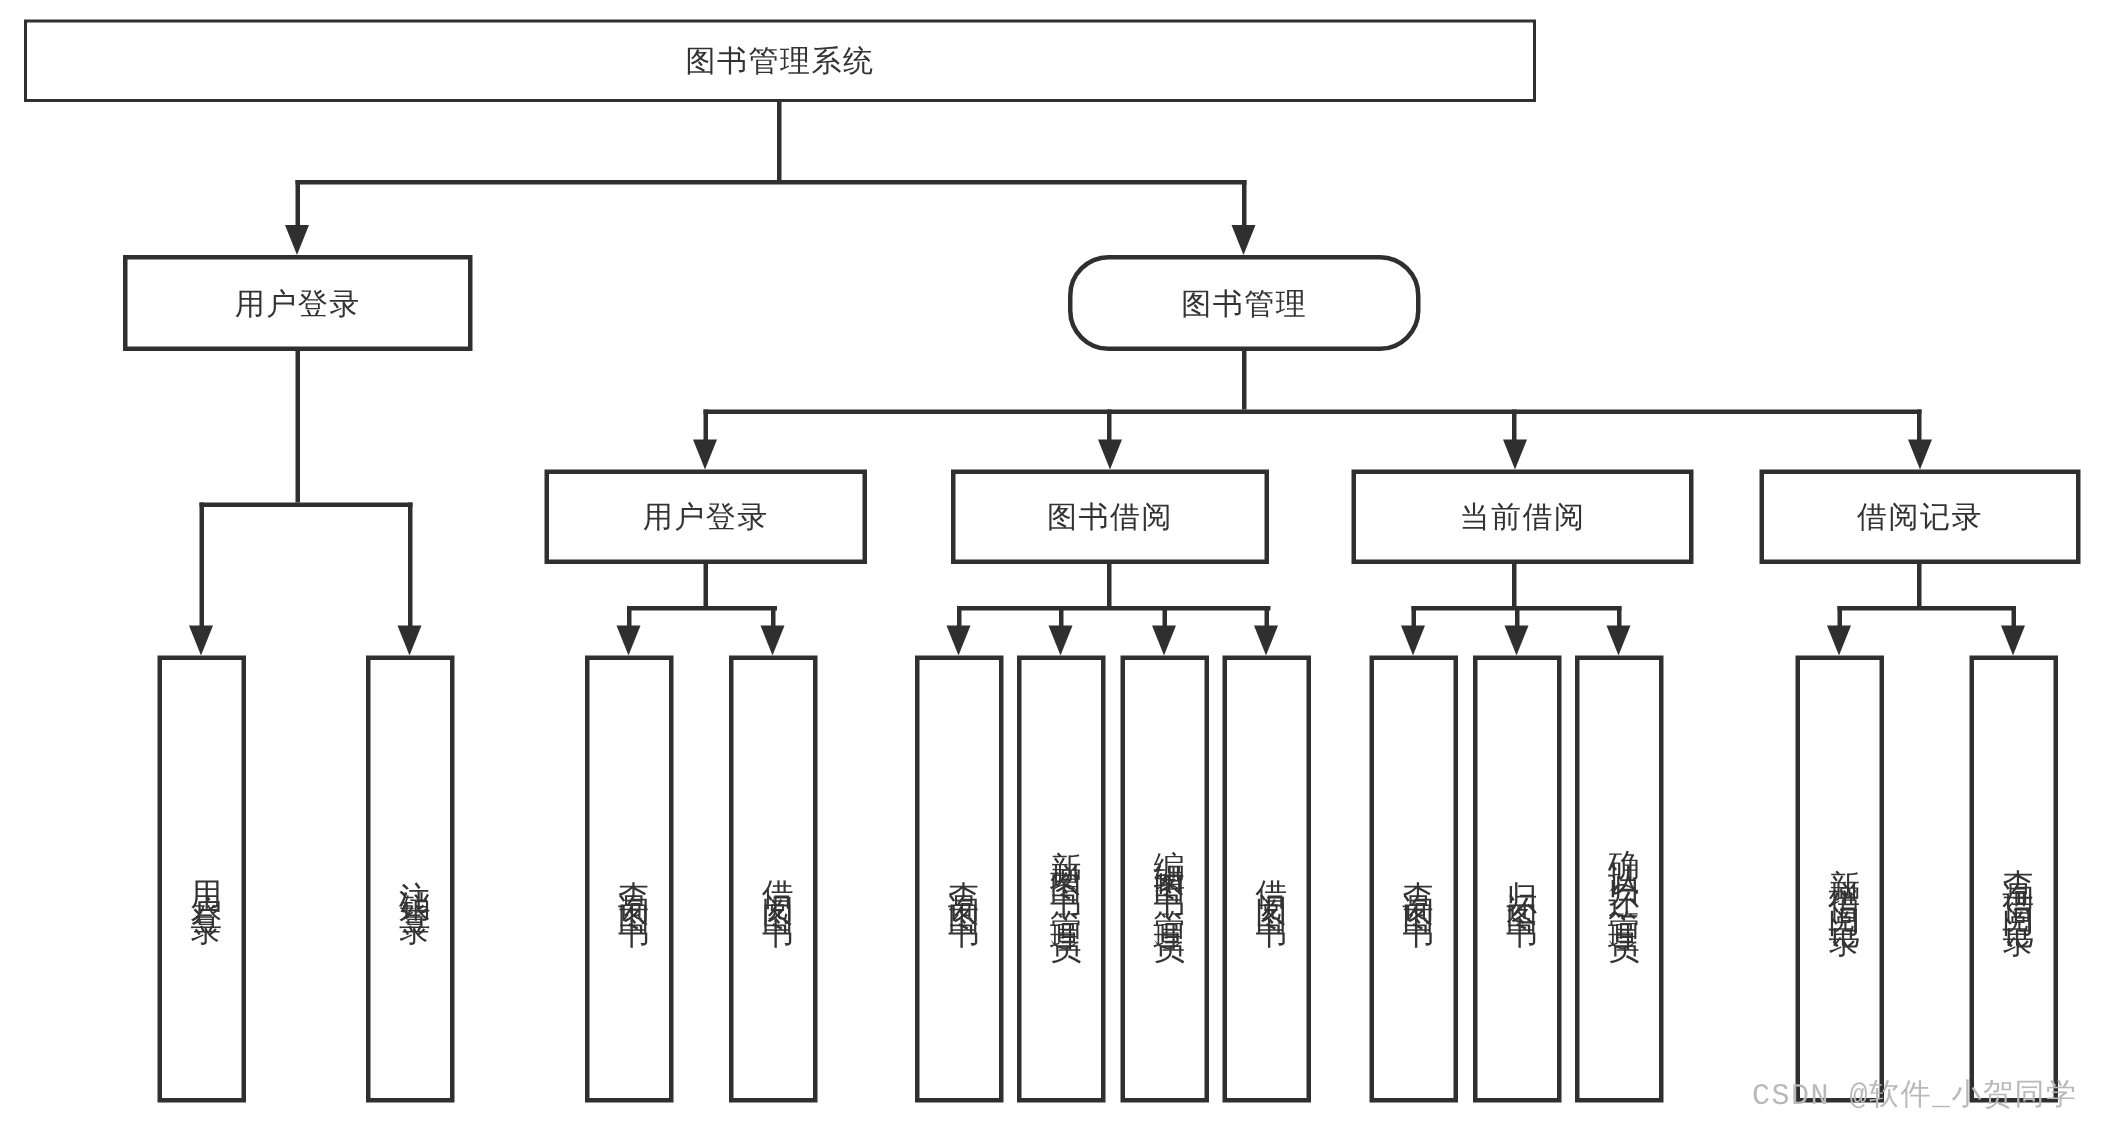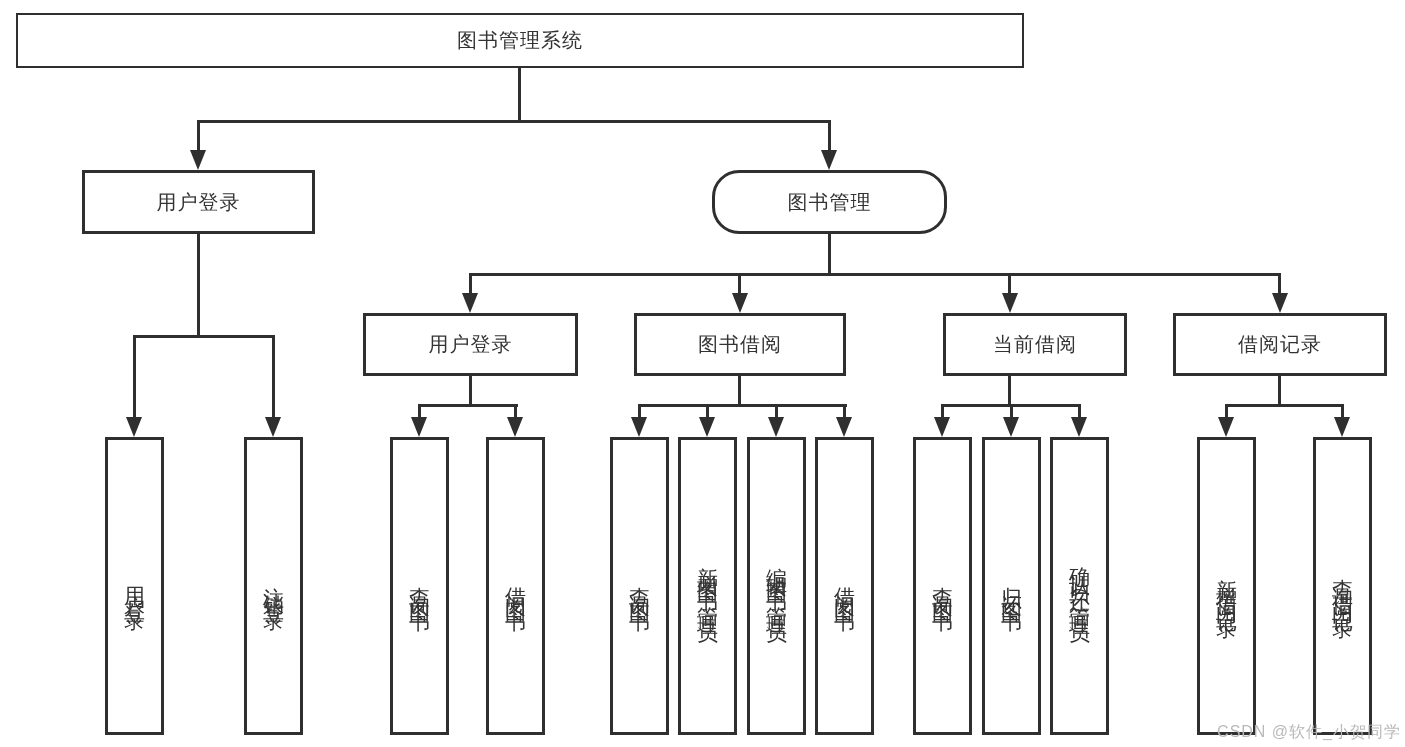--- a/index.html
+++ b/index.html
@@ -6,20 +6,21 @@
   body{
     background:#ffffff;
     font-family:"Liberation Sans","DejaVu Sans",sans-serif;
     color:var(--text,#333333);
   }
   .canvas{
     position:relative;
     width:1405px;height:747px;
     background:var(--background,#ffffff);
     overflow:hidden;
+    font-family:Liberation Mono, monospace;
   }
   .node{
     position:absolute;
     box-sizing:border-box;
     border:3px solid var(--line,#2f2f2f);
     background:#ffffff;
     display:flex;align-items:center;justify-content:center;
     font-size:20px;
     color:var(--text,#333333);
     letter-spacing:1px;
@@ -44,22 +45,22 @@
   .vl{position:absolute;width:3px;background:var(--line,#2f2f2f);}
   .hl{position:absolute;height:3px;background:var(--line,#2f2f2f);}
   .ar{
     position:absolute;width:0;height:0;
     border-left:8px solid transparent;
     border-right:8px solid transparent;
     border-top:20px solid var(--line,#2f2f2f);
   }
   .watermark{
     position:absolute;
-    right:4px;bottom:4px;
-    font-size:16px;
+    right:20px;bottom:4px;
+    font-size:20px;
     color:var(--watermark,#b9b9b9);
     letter-spacing:1px;
     pointer-events:none;
   }
 </style>
 </head>
 <body>
 
 <div class="canvas">
 
@@ -88,21 +89,21 @@
   <div class="ar" style="left:462px;top:293px;"></div>
   <div class="vl" style="left:738px;top:273px;height:22px;"></div>
   <div class="ar" style="left:732px;top:293px;"></div>
   <div class="vl" style="left:1008px;top:273px;height:22px;"></div>
   <div class="ar" style="left:1002px;top:293px;"></div>
   <div class="vl" style="left:1278px;top:273px;height:22px;"></div>
   <div class="ar" style="left:1272px;top:293px;"></div>
 
   <div class="node" style="left:363px;top:313px;width:215px;height:63px;">用户登录</div>
   <div class="node" style="left:634px;top:313px;width:212px;height:63px;">图书借阅</div>
-  <div class="node" style="left:943px;top:313px;width:184px;height:63px;">当前借阅</div>
+  <div class="node" style="left:901px;top:313px;width:228px;height:63px;">当前借阅</div>
   <div class="node" style="left:1173px;top:313px;width:214px;height:63px;">借阅记录</div>
 
   <div class="vl" style="left:469px;top:376px;height:28px;"></div>
   <div class="hl" style="left:418px;top:404px;width:100px;"></div>
   <div class="vl" style="left:418px;top:404px;height:16px;"></div>
   <div class="ar" style="left:411px;top:417px;"></div>
   <div class="vl" style="left:514px;top:404px;height:16px;"></div>
   <div class="ar" style="left:507px;top:417px;"></div>
 
   <div class="vl" style="left:738px;top:376px;height:28px;"></div>

